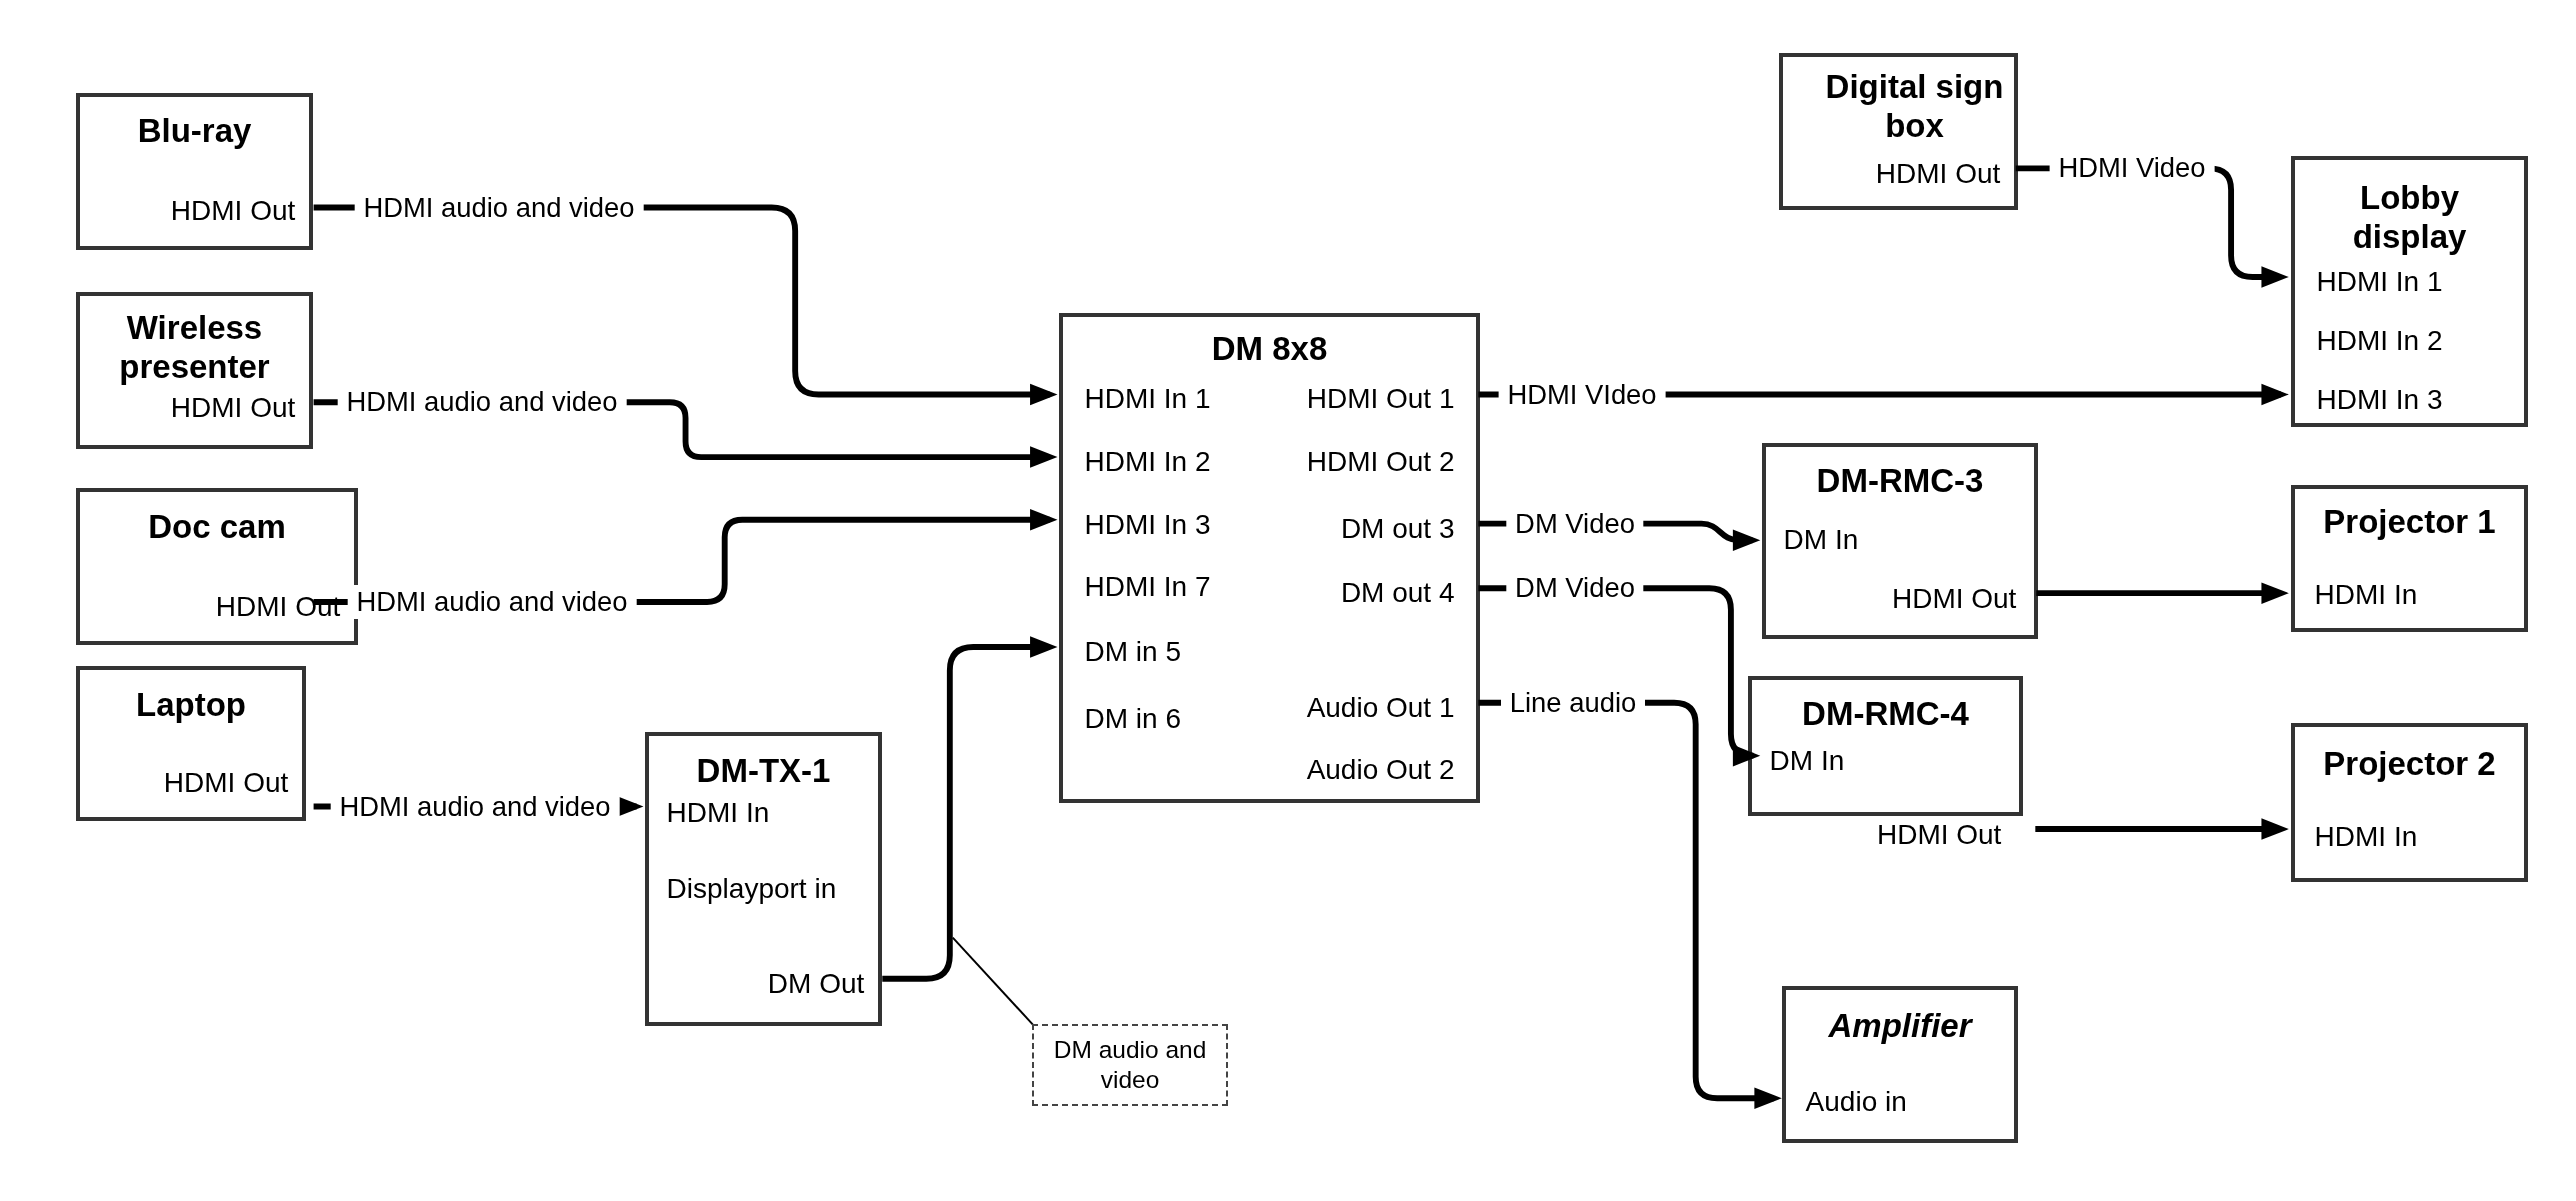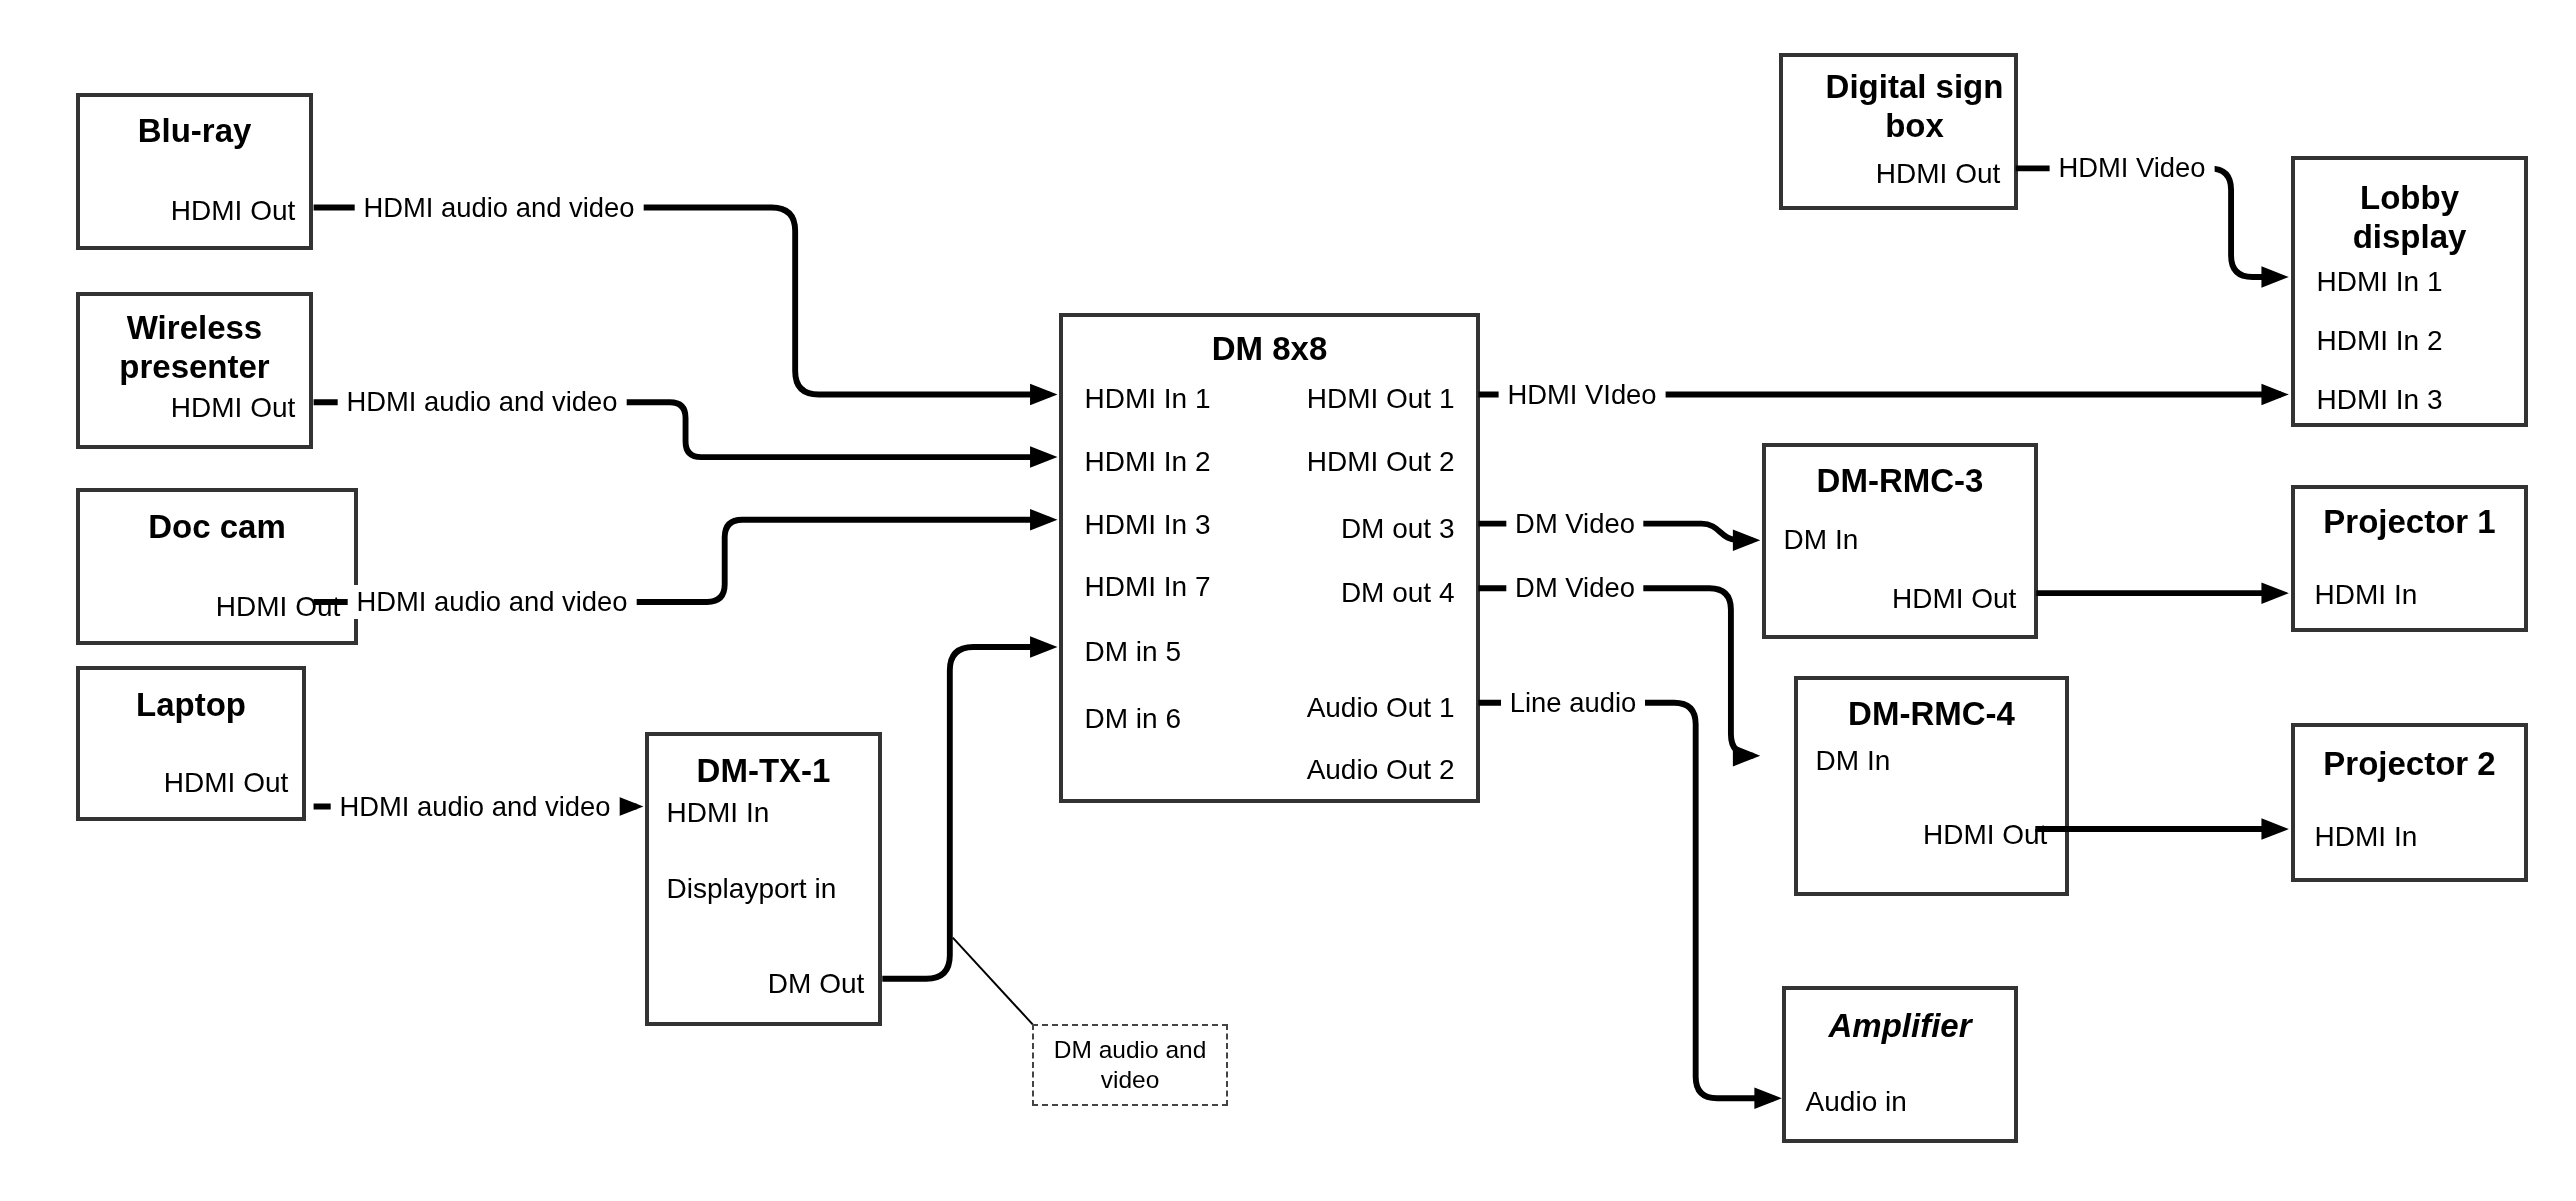--- a/index.html
+++ b/index.html
@@ -190,21 +190,21 @@
     <div class="box-title" style="top:13.7px;">DM-RMC-3</div>
     <div class="port port-left" style="top:92px;">DM In</div>
     <div class="port port-right" style="right:17.6px;top:151px;">HDMI Out</div>
   </div>
 
   <div class="box" style="left:2291px;top:485px;width:237px;height:147px;">
     <div class="box-title" style="top:12.7px;">Projector 1</div>
     <div class="port port-left" style="left:19.6px;top:105px;">HDMI In</div>
   </div>
 
-  <div class="box" style="left:1794px;top:676px;width:275px;height:220px;">
+  <div class="box" style="left:1748px;top:676px;width:275px;height:140px;">
     <div class="box-title" style="top:13.7px;">DM-RMC-4</div>
     <div class="port port-left" style="top:80px;">DM In</div>
     <div class="port port-right" style="right:17.6px;top:154px;">HDMI Out</div>
   </div>
 
   <div class="box" style="left:2291px;top:723px;width:237px;height:159px;">
     <div class="box-title" style="top:16.6px;">Projector 2</div>
     <div class="port port-left" style="left:19.6px;top:109px;">HDMI In</div>
   </div>
 

